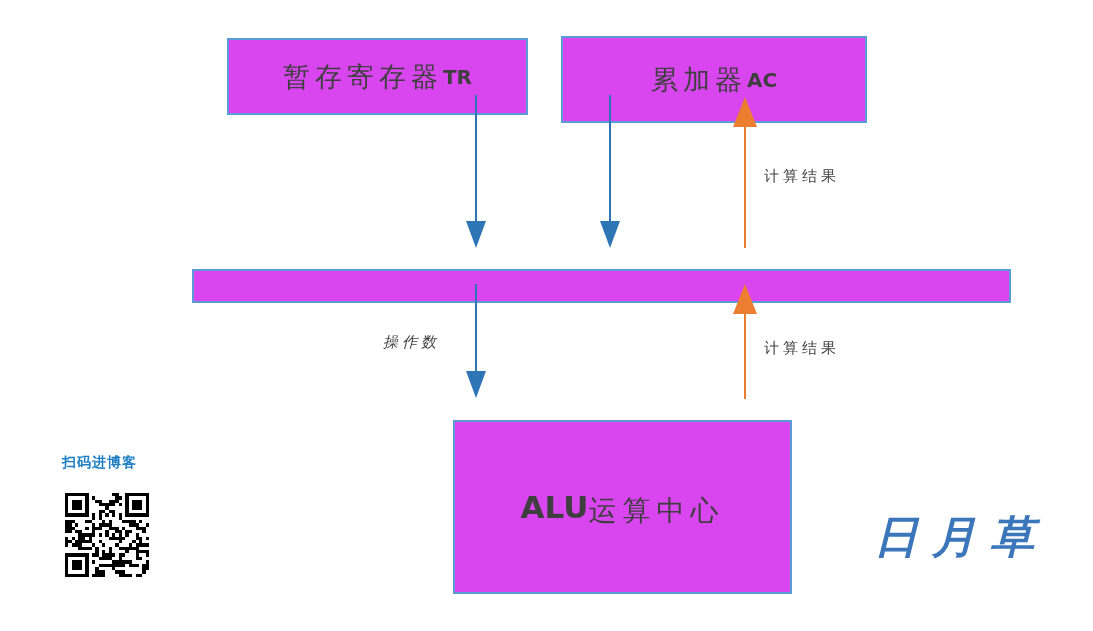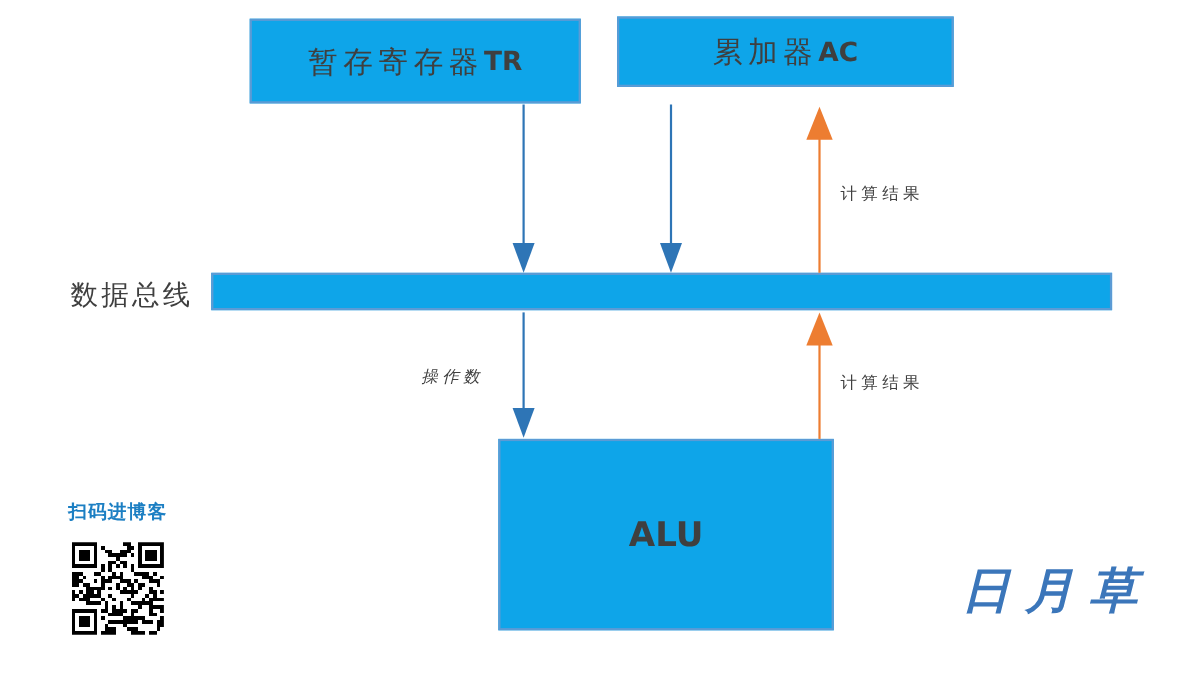--- a/index.html
+++ b/index.html
@@ -13,40 +13,41 @@
     height: 631px;
     background: #ffffff;
     overflow: hidden;
     font-family: "Liberation Serif", "DejaVu Serif", serif;
   }
 
   
   .node {
     position: absolute;
     border: 2.5px solid var(--box-border, #5B9BD5);
-    background: #0ea5e9;
+    background: #d946ef;
     display: flex;
     align-items: center;
     justify-content: center;
     color: var(--text-col, #3F3F3F);
     box-sizing: border-box;
+    margin-top: 21px;
   }
   #tr-box  { left: 227px; top: 17px;  width: 301px; height: 77px; }
-  #ac-box  { left: 561px; top: 15px;  width: 306px; height: 64px; }
-  #alu-box { left: 453px; top: 399px; width: 305px; height: 174px; flex-direction: row; text-align: center; }
+  #ac-box  { left: 561px; top: 15px;  width: 306px; height: 87px; }
+  #alu-box { left: 453px; top: 399px; width: 339px; height: 174px; flex-direction: row; text-align: center; }
   #bus-bar { left: 192px; top: 248px; width: 819px; height: 34px; }
 
   .node .cjk {
     font-size: 27px;
     letter-spacing: 5px;
   }
   .node .latin {
     font-family: "DejaVu Sans", "Liberation Sans", sans-serif;
     font-weight: 600;
-    font-size: 24px;
+    font-size: 20px;
     letter-spacing: 0;
   }
   .alu-line1 {
     font-family: "DejaVu Sans", "Liberation Sans", sans-serif;
     font-weight: 600;
     font-size: 31px;
     color: var(--text-col, #3F3F3F);
     line-height: 1.1;
   }
   .alu-line2 {
@@ -107,21 +108,21 @@
   #label-operand       { left: 383px; top: 333px; font-style: italic; }
   #label-result-bottom { left: 764px; top: 339px; }
 
   
   .qr-label {
     position: absolute;
     left: 62px;
     top: 454px;
     font-family: "DejaVu Sans", "Liberation Sans", sans-serif;
     font-weight: bold;
-    font-size: 17px;
+    font-size: 14px;
     letter-spacing: 1px;
     color: var(--qr-label-col, #1C7FC3);
     white-space: nowrap;
   }
   #qr {
     position: absolute;
     left: 65px;
     top: 493px;
     width: 84px;
     height: 84px;
@@ -148,24 +149,24 @@
     <span class="cjk">暂存寄存器</span>
       <span class="latin">TR</span>
   </div>
 
   <div class="node" id="ac-box">
     <span class="cjk">累加器</span>
       <span class="latin">AC</span>
   </div>
 
   <div class="node" id="bus-bar"></div>
-  <div class="bus-label">数据总线</div>
 
   <div class="node" id="alu-box">
     <span class="alu-line1">ALU</span>
+    <span class="alu-line2">运算中心</span>
   </div>
 
   <div class="vline blue" id="line-tr-bus"></div>
   <div class="tri down" id="head-tr-bus"></div>
 
   <div class="vline blue" id="line-ac-bus"></div>
   <div class="tri down" id="head-ac-bus"></div>
 
   <div class="vline orange" id="line-bus-ac"></div>
   <div class="tri up" id="head-bus-ac"></div>

